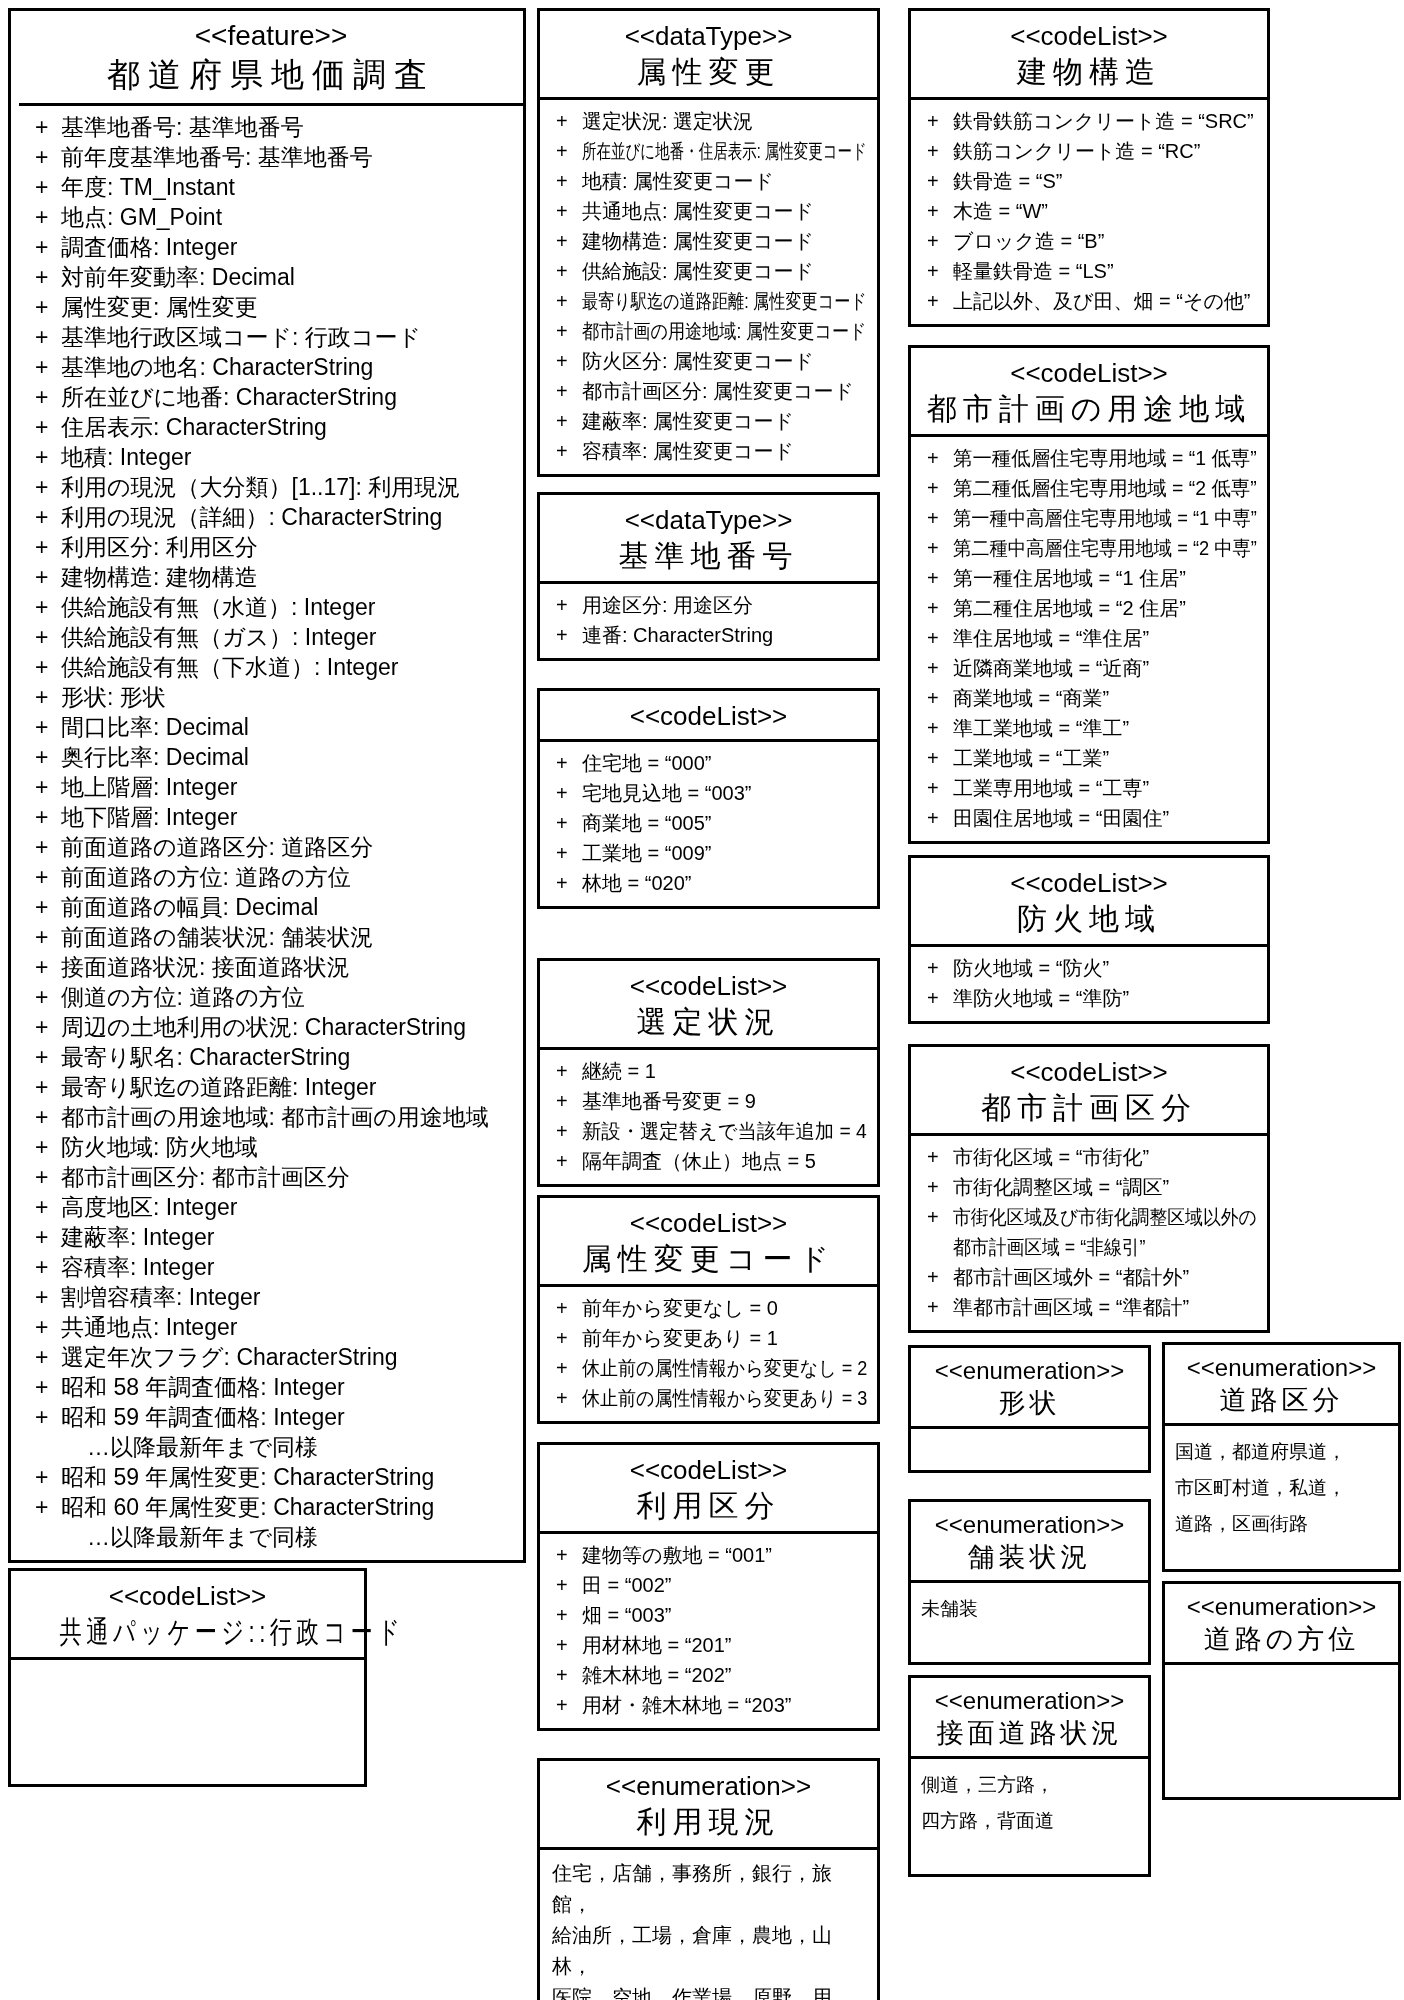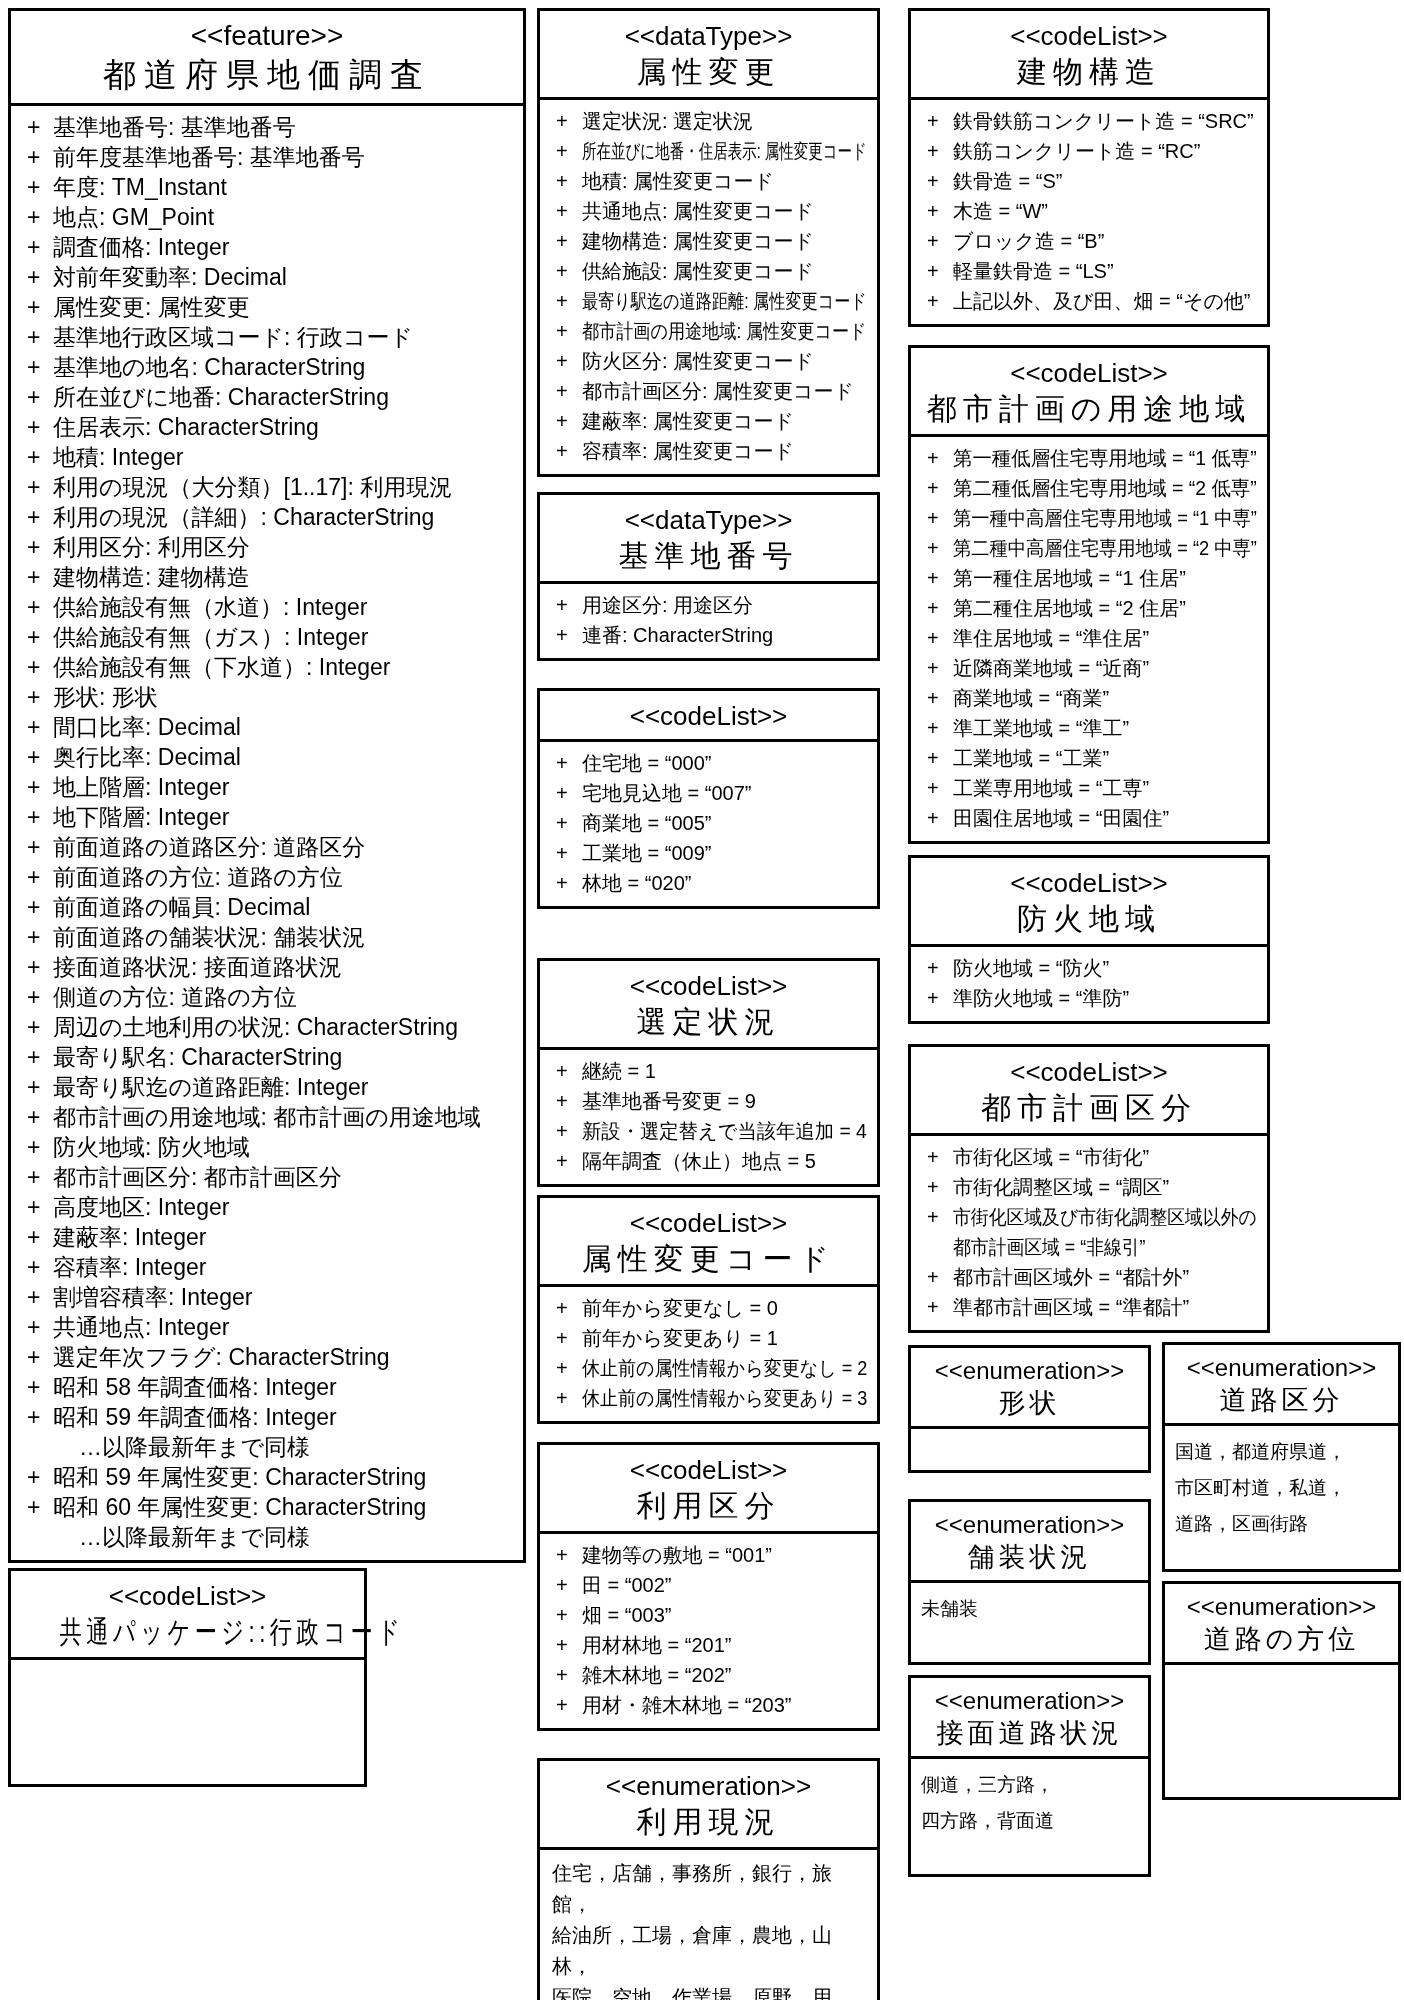--- a/index.html
+++ b/index.html
@@ -25,21 +25,21 @@
   .small .cname { font-size:27px; line-height:34px; letter-spacing:4px; }
   .small .plain { font-size:19px; line-height:36px; padding:8px 6px 8px 10px; }
   .empty-body { height:124px; }
   .note { position:absolute; font-size:21px; white-space:nowrap; }
 </style>
 </head>
 <body>
 
 <div class="canvas">
 
-  <section class="uml-box big" style="left:8px;top:8px;width:518px;">
+  <section class="uml-box big" style="left:8px;top:8px;width:518px;padding-left:8px;">
     <header class="hd">
       <div class="stereo fit">&lt;&lt;feature&gt;&gt;</div>
       <div class="cname fit">都道府県地価調査</div>
     </header>
     <div class="bd">
 
     <div class="row">
         <span class="plus">+</span>
         <span class="txt fit">基準地番号: 基準地番号</span>
       </div>
@@ -324,21 +324,21 @@
       <div class="stereo fit">&lt;&lt;codeList&gt;&gt;</div>
     </header>
     <div class="bd">
 
     <div class="row">
         <span class="plus">+</span>
         <span class="txt fit">住宅地 = “000”</span>
       </div>
         <div class="row">
         <span class="plus">+</span>
-        <span class="txt fit">宅地見込地 = “007”</span>
+        <span class="txt fit">宅地見込地 = “003”</span>
       </div>
         <div class="row">
         <span class="plus">+</span>
         <span class="txt fit">商業地 = “005”</span>
       </div>
         <div class="row">
         <span class="plus">+</span>
         <span class="txt fit">工業地 = “009”</span>
       </div>
         <div class="row">

